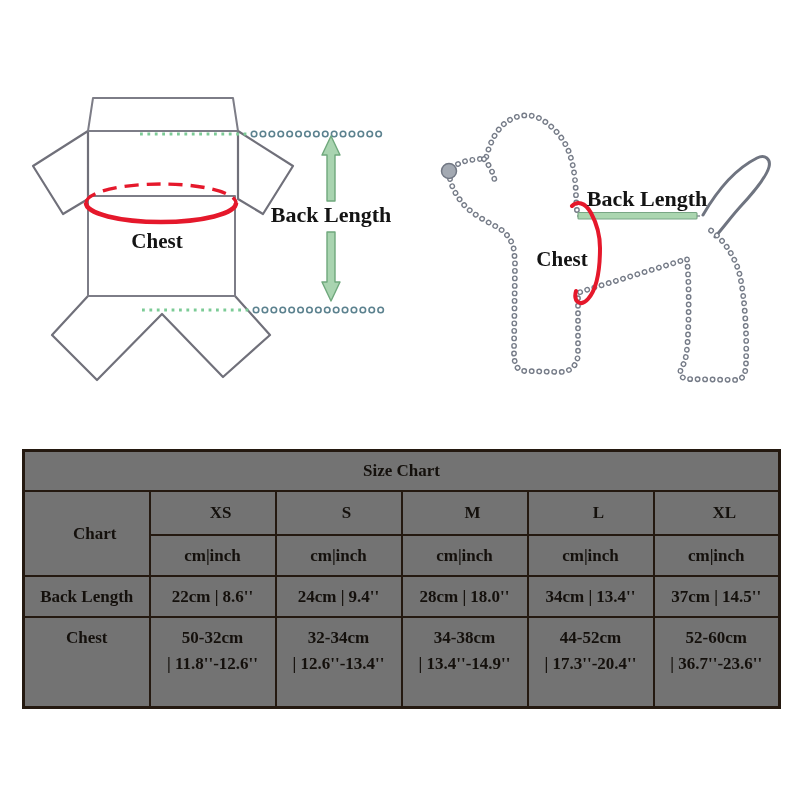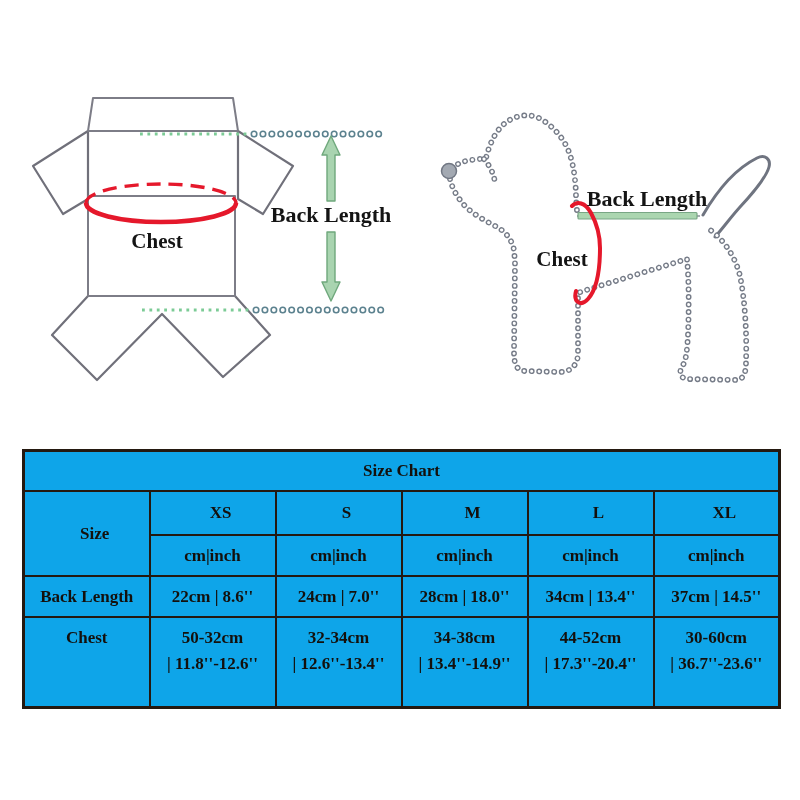--- a/index.html
+++ b/index.html
@@ -18,21 +18,21 @@
   .red-solid{stroke:#e5182b;stroke-width:4.6;fill:none;}
   .red-arc{stroke:#e5182b;stroke-width:4;fill:none;stroke-linecap:round;}
   .garrow{fill:#a9d4b0;stroke:#6fa87c;stroke-width:1.4;stroke-linejoin:round;}
   .gbar{fill:#abd6b0;stroke:#79a685;stroke-width:1.2;}
   .tailline{fill:#ffffff;stroke:#6f7480;stroke-width:3;stroke-linecap:round;stroke-linejoin:round;}
   .diaglabel{font-family:"Liberation Serif",serif;font-weight:bold;fill:#141414;}
 
   
   #table-wrap{position:absolute;left:22px;top:449px;}
   table.size-chart{border-collapse:collapse;table-layout:fixed;width:756px;
-    background:#0ea5e9;border:3px solid #241910;color:#14100c;font-weight:bold;}
+    background:#737373;border:3px solid #241910;color:#14100c;font-weight:bold;}
   table.size-chart td{border:2px solid #241910;text-align:center;vertical-align:middle;
     font-size:17px;padding:0;}
   td.title-cell{font-size:21px;height:38px;}
   tr.size-row td{height:42px;padding-left:16px;}
   tr.unit-row td{height:39px;}
   tr.bl-row td{height:39px;}
   tr.chest-row td{height:78px;vertical-align:top;padding-top:10px;}
   .chest-line2{margin-top:6px;}
 </style>
 </head>
@@ -106,38 +106,38 @@
         <col style="width:126px">
       <col style="width:126px">
         <col style="width:126px">
         <col style="width:126px">
     </colgroup>
     <tbody>
       <tr>
         <td class="title-cell" colspan="6">Size Chart</td>
       </tr>
       <tr class="size-row">
-        <td rowspan="2">Size</td>
+        <td rowspan="2">Chart</td>
         <td>XS</td>
         <td>S</td>
         <td>M</td>
         <td>L</td>
         <td>XL</td>
       </tr>
       <tr class="unit-row">
         <td>cm|inch</td>
         <td>cm|inch</td>
         <td>cm|inch</td>
         <td>cm|inch</td>
         <td>cm|inch</td>
       </tr>
       <tr class="bl-row">
         <td>Back Length</td>
         <td>22cm | 8.6''</td>
-        <td>24cm | 7.0''</td>
+        <td>24cm | 9.4''</td>
         <td>28cm | 18.0''</td>
         <td>34cm | 13.4''</td>
         <td>37cm | 14.5''</td>
       </tr>
       <tr class="chest-row">
         <td>Chest</td>
         <td>
           <div>50-32cm</div>
           <div class="chest-line2">| 11.8''-12.6''</div>
         </td>
@@ -147,19 +147,19 @@
         </td>
         <td>
           <div>34-38cm</div>
           <div class="chest-line2">| 13.4''-14.9''</div>
         </td>
         <td>
           <div>44-52cm</div>
           <div class="chest-line2">| 17.3''-20.4''</div>
         </td>
         <td>
-          <div>30-60cm</div>
+          <div>52-60cm</div>
           <div class="chest-line2">| 36.7''-23.6''</div>
         </td>
       </tr>
     </tbody>
   </table>
 </div>
 
 </body></html>

